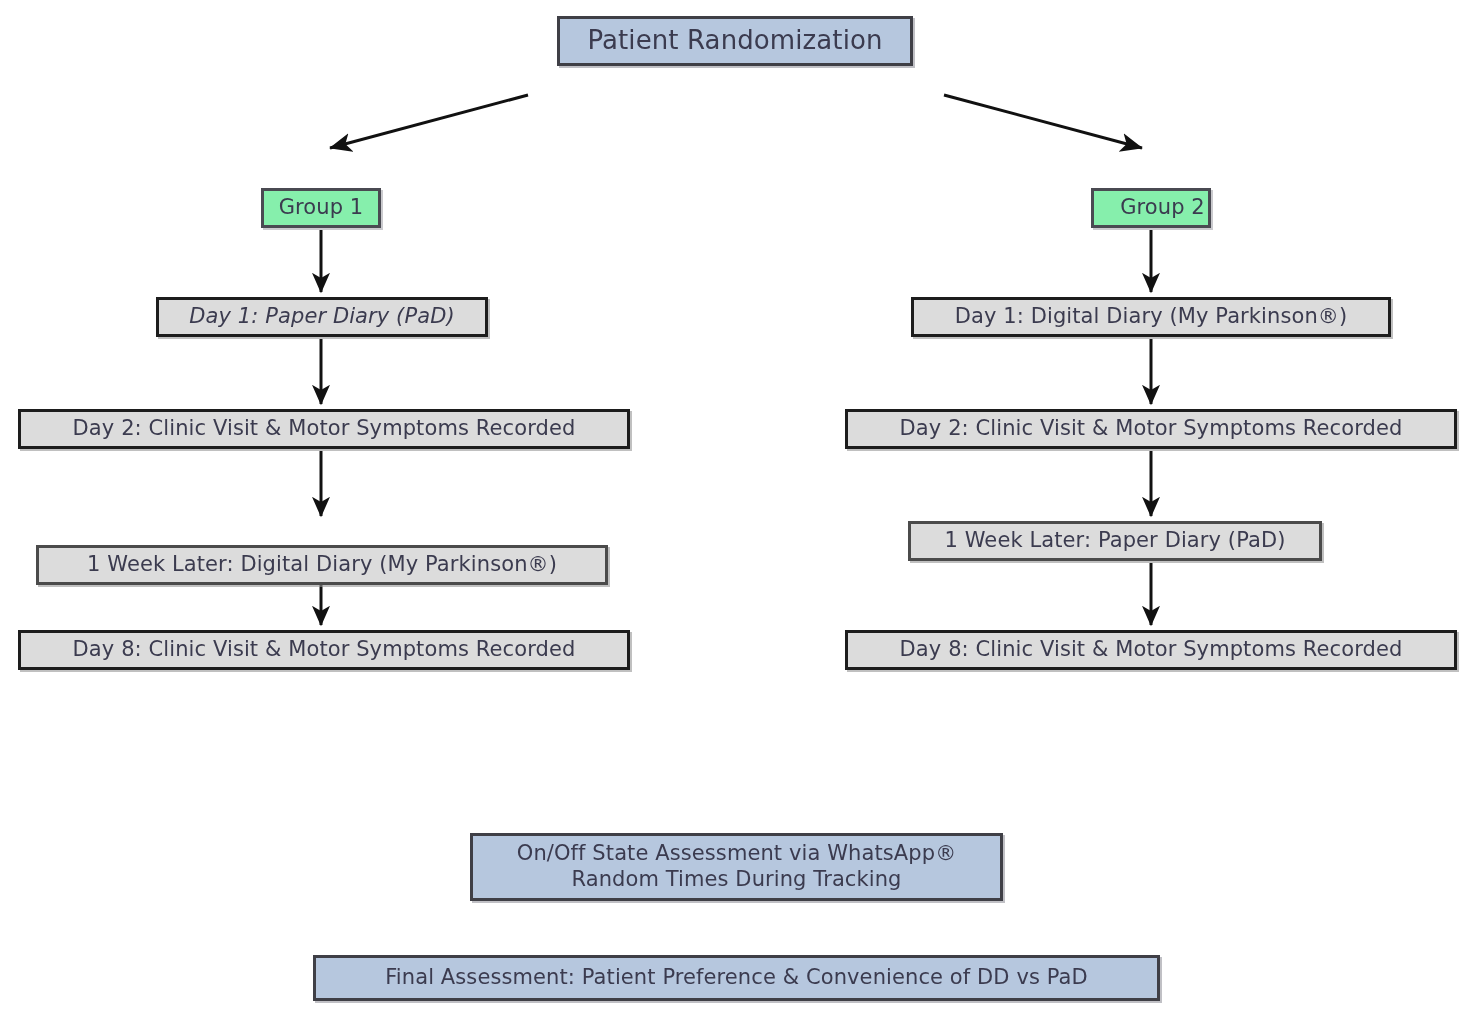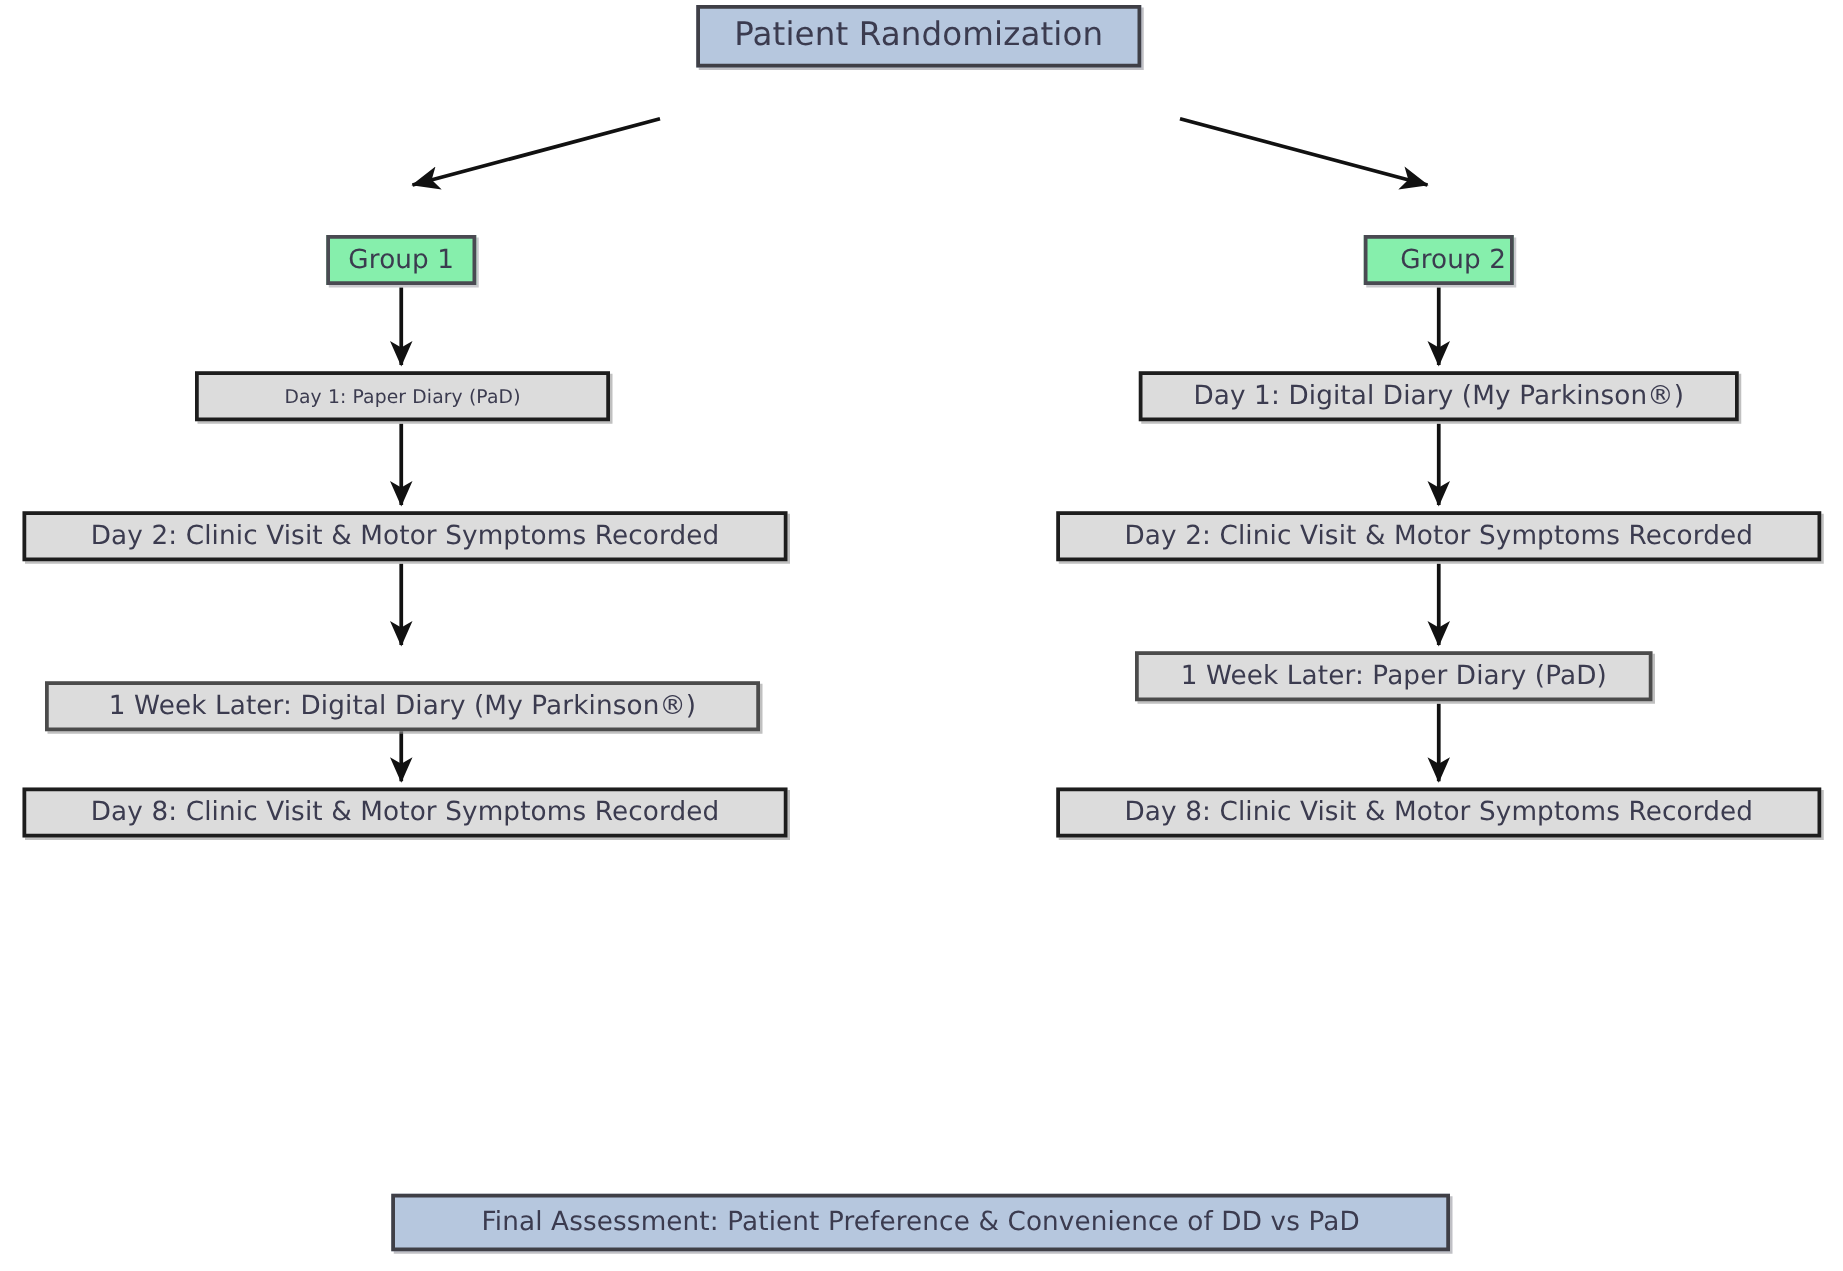--- a/index.html
+++ b/index.html
@@ -81,38 +81,40 @@
     <line x1="321" y1="339" x2="321" y2="404" stroke="#111111" stroke-width="3" marker-end="url(#ahs)"></line>
     <line x1="321" y1="451" x2="321" y2="516" stroke="#111111" stroke-width="3" marker-end="url(#ahs)"></line>
     <line x1="321" y1="563" x2="321" y2="625" stroke="#111111" stroke-width="3" marker-end="url(#ahs)"></line>
 
     <line x1="1151" y1="230" x2="1151" y2="292" stroke="#111111" stroke-width="3" marker-end="url(#ahs)"></line>
     <line x1="1151" y1="339" x2="1151" y2="404" stroke="#111111" stroke-width="3" marker-end="url(#ahs)"></line>
     <line x1="1151" y1="451" x2="1151" y2="516" stroke="#111111" stroke-width="3" marker-end="url(#ahs)"></line>
     <line x1="1151" y1="563" x2="1151" y2="625" stroke="#111111" stroke-width="3" marker-end="url(#ahs)"></line>
   </svg>
 
-  <div class="node blue" style="left:557px; top:4px; width:356px; height:50px; font-size:26px;">Patient Randomization</div>
+  <div class="node blue" style="left:557px; top:16px; width:356px; height:50px; font-size:26px;">Patient Randomization</div>
 
   <div class="node group" style="left:261px; top:188px; width:120px; height:40px; font-size:21px;">Group 1</div>
 
-  <div class="node step" style="left:156px; top:297px; width:332px; height:40px; font-size:15px;">Day 1: Paper Diary (PaD)</div>
+  <div class="node step" style="left:156px; top:297px; width:332px; height:40px; font-size:21px;font-style:italic;">Day 1: Paper Diary (PaD)</div>
 
   <div class="node step" style="left:18px; top:409px; width:612px; height:40px; font-size:21px;">Day 2: Clinic Visit &amp; Motor Symptoms Recorded</div>
 
   <div class="node step soft" style="left:36px; top:521px; width:572px; height:40px; font-size:21px;margin-top:24px;">1 Week Later: Digital Diary (My Parkinson®)</div>
 
   <div class="node step" style="left:18px; top:630px; width:612px; height:40px; font-size:21px;">Day 8: Clinic Visit &amp; Motor Symptoms Recorded</div>
 
   <div class="node group" style="left:1091px; top:188px; width:120px; height:40px; font-size:21px;padding-left:23px;">Group 2</div>
 
   <div class="node step" style="left:911px; top:297px; width:480px; height:40px; font-size:21px;">Day 1: Digital Diary (My Parkinson®)</div>
 
   <div class="node step" style="left:845px; top:409px; width:612px; height:40px; font-size:21px;">Day 2: Clinic Visit &amp; Motor Symptoms Recorded</div>
 
   <div class="node step soft" style="left:908px; top:521px; width:414px; height:40px; font-size:21px;">1 Week Later: Paper Diary (PaD)</div>
 
   <div class="node step" style="left:845px; top:630px; width:612px; height:40px; font-size:21px;">Day 8: Clinic Visit &amp; Motor Symptoms Recorded</div>
 
+  <div class="node blue" style="left:470px; top:833px; width:533px; height:68px; font-size:21px;">On/Off State Assessment via WhatsApp®
+Random Times During Tracking</div>
 
   <div class="node blue" style="left:313px; top:955px; width:847px; height:46px; font-size:21px;">Final Assessment: Patient Preference &amp; Convenience of DD vs PaD</div>
 
 </div>
 
 </body></html>

